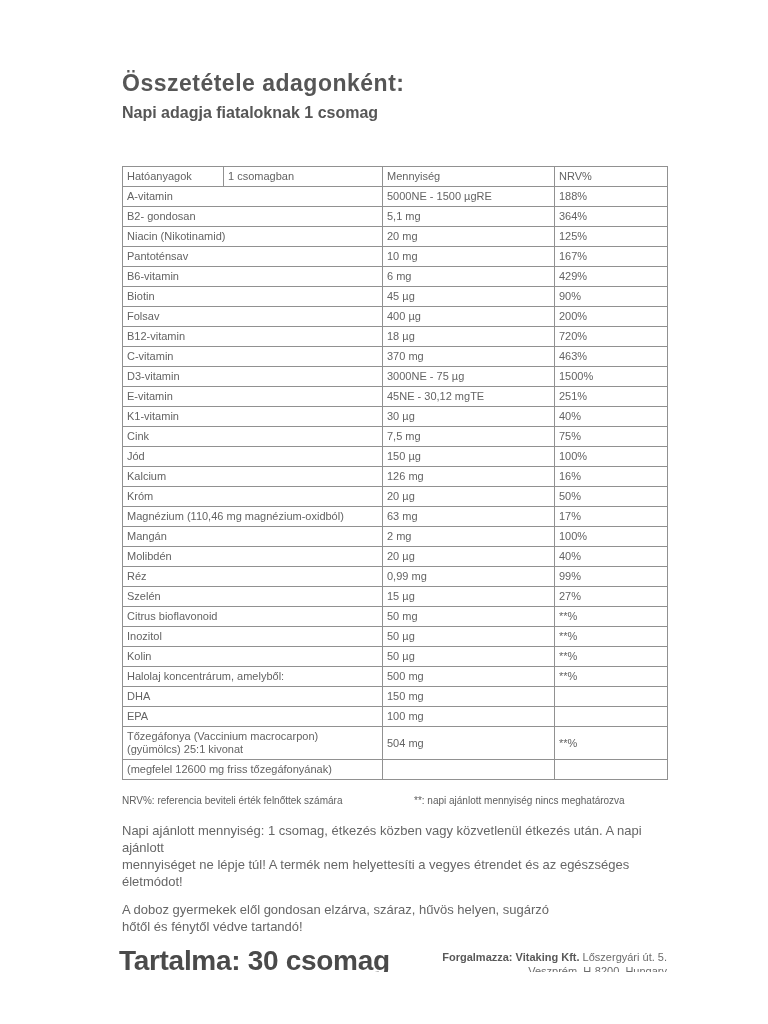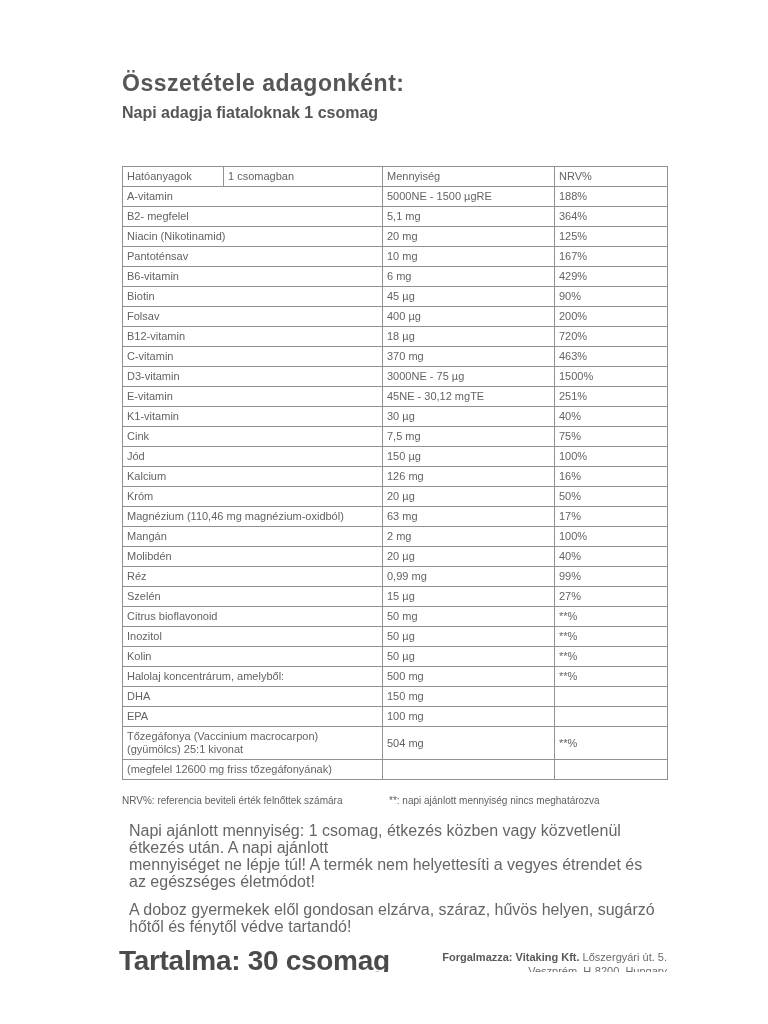--- a/index.html
+++ b/index.html
@@ -55,25 +55,25 @@
   td.indent { padding-left: 76px; }
   .footnotes {
     position: relative;
     margin-top: 15px;
     height: 14px;
     font-size: 10px;
     color: #5e5e5e;
   }
   .footnotes .fn-right {
     position: absolute;
-    left: 267px; top: 0;
+    left: 292px; top: 0;
   }
   .para {
-    margin: 7px;
-    font-size: 16px;
+    margin: 0;
+    font-size: 13px;
     line-height: 17px;
     color: #666666;
     white-space: pre-line;
   }
   .para-1 { margin-top: 13px; }
   .para-2 { margin-top: 11px; }
   .para-3 { margin-top: 11px; }
   .footer-row {
     margin-top: 10px;
     display: flex;
@@ -120,21 +120,21 @@
             <th>NRV%</th>
           </tr>
       </thead>
       <tbody id="table-body">
           <tr>
             <td colspan="2" class="name-cell">A-vitamin</td>
             <td>5000NE - 1500 µgRE</td>
             <td>188%</td>
           </tr>
           <tr>
-            <td colspan="2" class="name-cell">B2- megfelel</td>
+            <td colspan="2" class="name-cell">B2- gondosan</td>
             <td>5,1 mg</td>
             <td>364%</td>
           </tr>
           <tr>
             <td colspan="2" class="name-cell">Niacin (Nikotinamid)</td>
             <td>20 mg</td>
             <td>125%</td>
           </tr>
           <tr>
             <td colspan="2" class="name-cell">Pantoténsav</td>

